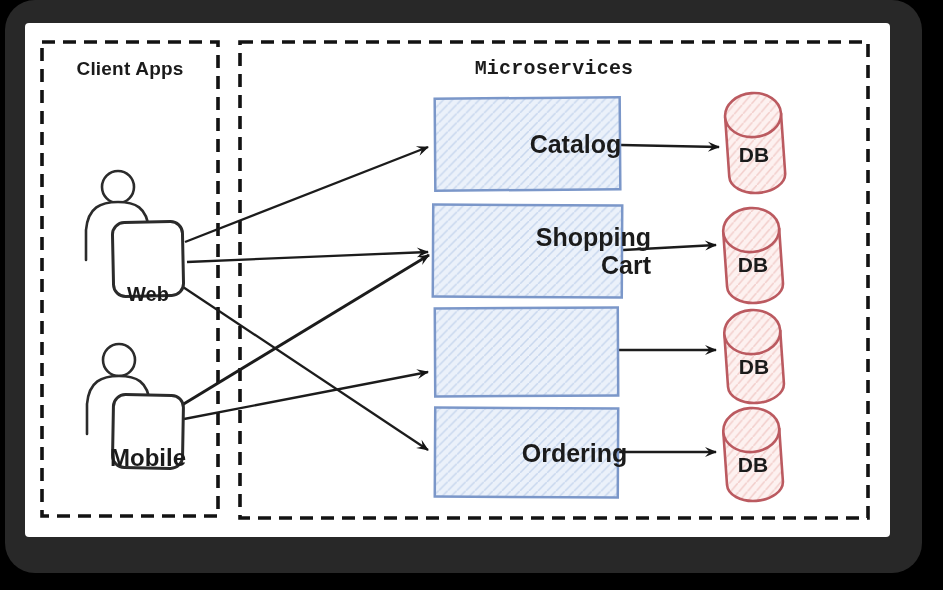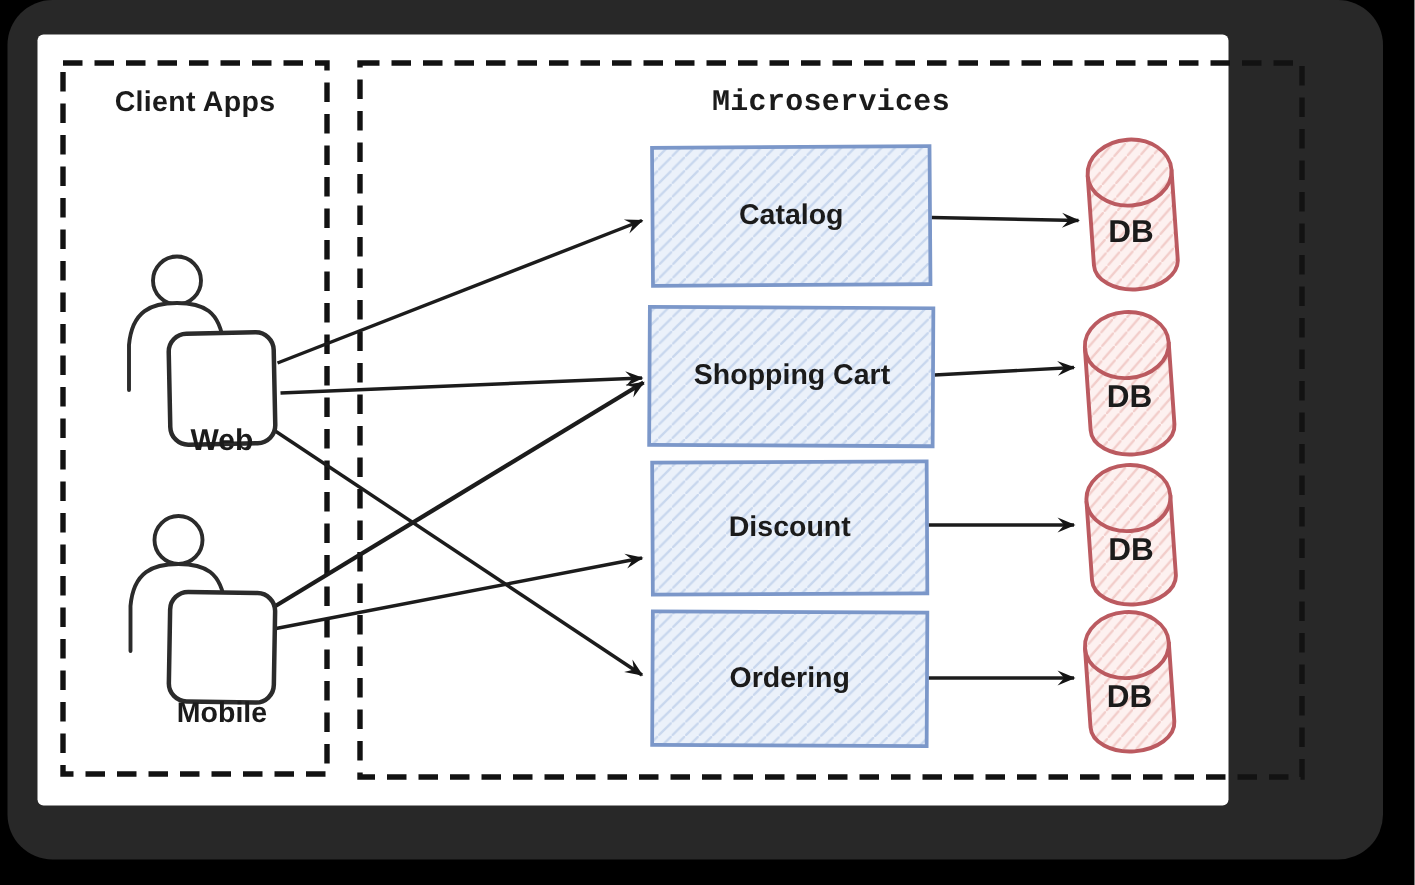--- a/index.html
+++ b/index.html
@@ -5,30 +5,30 @@
   html,body{margin:0;padding:0;}
   body{
     width:943px;height:590px;background:#000;position:relative;overflow:hidden;
     font-family:"Liberation Sans",sans-serif;
   }
   .frame{
     position:absolute;left:5px;top:0;width:917px;height:573px;
     background:#282828;border-radius:30px;
   }
   .canvas{
-    position:absolute;left:25px;top:23px;width:794px;height:514px;
+    position:absolute;left:25px;top:23px;width:865px;height:514px;
     background:#ffffff;border-radius:4px;
   }
   .canvas svg{position:absolute;left:0;top:0;}
   .lbl{
     position:absolute;display:flex;align-items:center;justify-content:center;
     text-align:center;color:#1b1b1b;font-weight:bold;line-height:1.12;
   }
   .zone-title{font-size:19px;letter-spacing:.2px;}
-  .svc-lbl{font-size:19px;}
+  .svc-lbl{font-size:25px;padding-left:48px;}
   .db-lbl{font-size:21px;text-align:right;}
   .client-lbl{font-size:20px;margin-top:35px;}
 </style>
 </head>
 <body>
 
 <div class="frame"></div>
 
 <div class="canvas">
 
@@ -105,27 +105,26 @@
       </g>
     </g>
   </svg>
 
   <div class="lbl zone-title" style="left:25px;top:33px;width:160px;height:26px;">Client Apps</div>
 
   <div class="lbl zone-title" style="left:429px;top:33px;width:200px;height:26px;font-size:20px;font-family:Liberation Mono, monospace;">Microservices</div>
 
   <div class="lbl client-lbl" style="left:88px;top:199px;width:70px;height:74px;">Web</div>
 
-  <div class="lbl client-lbl" style="left:88px;top:381px;width:70px;height:73px;font-size:19px;">Mobile</div>
+  <div class="lbl client-lbl" style="left:88px;top:364px;width:70px;height:73px;font-size:24px;">Mobile</div>
 
   <div class="lbl svc-lbl" style="left:410px;top:75px;width:185px;height:92px;">Catalog</div>
 
   <div class="lbl svc-lbl" style="left:428px;top:182px;width:150px;height:92px;text-align:right;">Shopping Cart</div>
 
-  <div class="lbl svc-lbl" style="left:410px;top:285px;width:183px;height:88px;">Discount</div>
 
   <div class="lbl svc-lbl" style="left:410px;top:385px;width:183px;height:89px;">Ordering</div>
 
   <div class="lbl db-lbl" style="left:699px;top:119px;width:60px;height:26px;">DB</div>
 
   <div class="lbl db-lbl" style="left:698px;top:229px;width:60px;height:26px;">DB</div>
 
   <div class="lbl db-lbl" style="left:699px;top:331px;width:60px;height:26px;">DB</div>
 
   <div class="lbl db-lbl" style="left:698px;top:429px;width:60px;height:26px;">DB</div>

